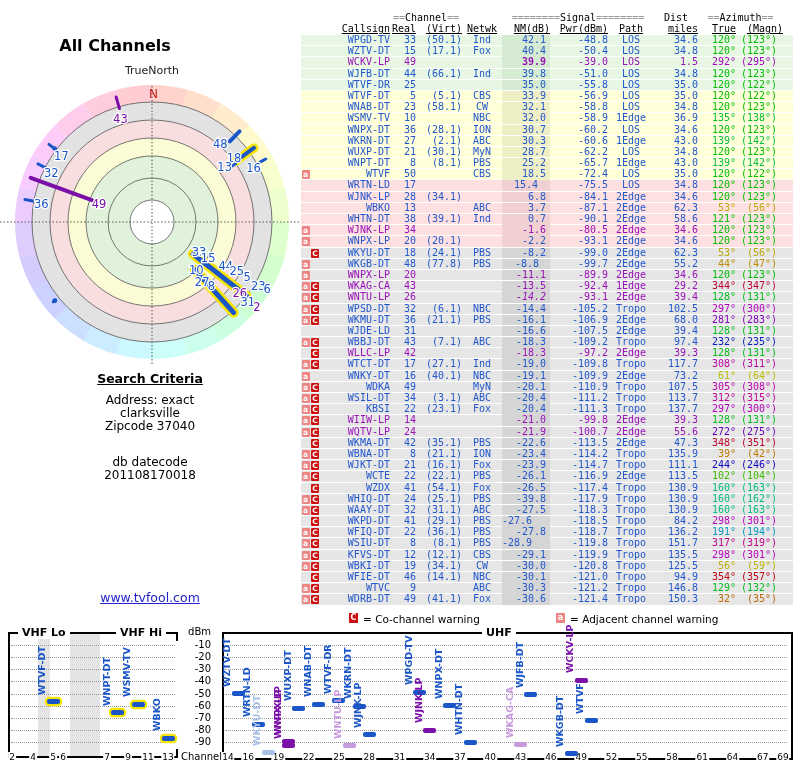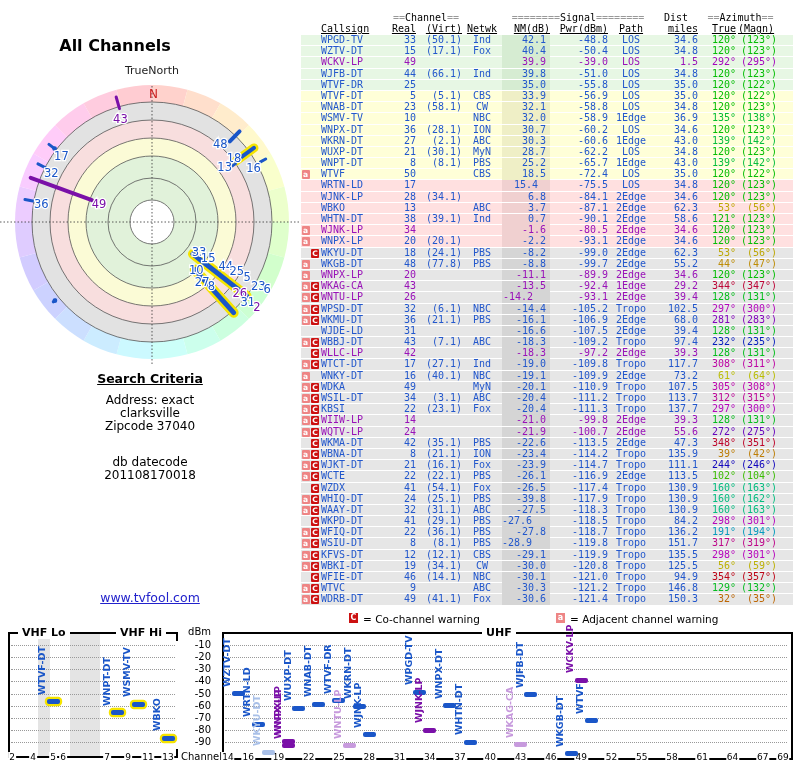--- a/index.html
+++ b/index.html
@@ -18,21 +18,21 @@
   #site-link a{color:#2222cc;text-decoration:underline;cursor:pointer;}
   
   #tbl{left:301px;top:13px;width:492px;font-family:"DejaVu Sans Mono",monospace;font-size:10px;line-height:10.5px;color:#000;}
   .trow{display:grid;grid-template-columns:9px 10px 70px 26px 46px 40px 48px 58px 46px 44px 38px 47px;
         height:11.2px;align-items:center;box-sizing:border-box;border-bottom:1px solid #fff;}
   .ghead{border-bottom:none;height:11px;}
   .chead{border-bottom:none;height:11px;}
   .cell{white-space:pre;overflow:visible;}
   .eq{color:#999;}
   .hul{text-decoration:underline;}
-  .cl{text-align:left;padding-left:1px;}
+  .cl{text-align:right;padding-left:1px;}
   .cr{text-align:right;}
   .cc{text-align:center;}
   .tb{color:#2257cc;} .tp{color:#9912b8;}
   .bgg{background:#e7f7e4;} .bgy{background:#ffffd8;} .bgk{background:#ffe0e0;} .bge{background:#e6e6e6;}
   .bgg .nmc{background:#d6ecd2;} .bgy .nmc{background:#efefc6;} .bgk .nmc{background:#f0d0d0;} .bge .nmc{background:#d5d5d5;}
   .bA,.bC{display:inline-block;width:8px;height:9px;font-size:7.5px;font-weight:bold;color:#fff;
           text-align:center;line-height:9px;border-radius:1px;font-family:"DejaVu Sans",sans-serif;}
   .bA{background:#ee8585;} .bC{background:#cc1111;}
   .bandlab{position:absolute;font-size:11px;font-weight:bold;color:#000;background:#fff;padding:0 4px;white-space:nowrap;}
   .dbmlab{position:absolute;width:27px;text-align:right;font-size:10px;color:#000;}
@@ -198,21 +198,21 @@
           <div class="cell cr" style="color: rgb(5, 189, 5);">120°</div>
           <div class="cell cr" style="color: rgb(5, 189, 5); padding-right: 6px;">(123°)</div>
         </div>
         <div class="trow bgg">
           <div class="cell cc"></div>
           <div class="cell cc"></div>
           <div class="cell cl tp">WCKV-LP</div>
           <div class="cell cr tp">49</div>
           <div class="cell cr tp"></div>
           <div class="cell cc tp"></div>
-          <div class="cell cr nmc tp" style="padding-right: 4px;">39.9</div>
+          <div class="cell cr nmc tp" style="padding-right: 4px; font-weight: bold;">39.9</div>
           <div class="cell cr tp">-39.0</div>
           <div class="cell cc tp">LOS</div>
           <div class="cell cr tp">1.5</div>
           <div class="cell cr" style="color: rgb(164, 5, 189);">292°</div>
           <div class="cell cr" style="color: rgb(164, 5, 189); padding-right: 6px;">(295°)</div>
         </div>
         <div class="trow bgg">
           <div class="cell cc"></div>
           <div class="cell cc"></div>
           <div class="cell cl tb">WJFB-DT</div>
@@ -450,21 +450,21 @@
           <div class="cell cr" style="color: rgb(189, 167, 5);">53°</div>
           <div class="cell cr" style="color: rgb(189, 167, 5); padding-right: 6px;">(56°)</div>
         </div>
         <div class="trow bge">
           <div class="cell cc"><span class="bA">a</span></div>
           <div class="cell cc"></div>
           <div class="cell cl tb">WKGB-DT</div>
           <div class="cell cr tb">48</div>
           <div class="cell cr tb">(77.8)</div>
           <div class="cell cc tb">PBS</div>
-          <div class="cell cr nmc tb" style="padding-right: 4px;">-8.8</div>
+          <div class="cell cr nmc tb" style="padding-right: 11px;">-8.8</div>
           <div class="cell cr tb">-99.7</div>
           <div class="cell cc tb">2Edge</div>
           <div class="cell cr tb">55.2</div>
           <div class="cell cr" style="color: rgb(189, 140, 5);">44°</div>
           <div class="cell cr" style="color: rgb(189, 140, 5); padding-right: 6px;">(47°)</div>
         </div>
         <div class="trow bge">
           <div class="cell cc"><span class="bA">a</span></div>
           <div class="cell cc"></div>
           <div class="cell cl tp">WNPX-LP</div>
@@ -492,21 +492,21 @@
           <div class="cell cr" style="color: rgb(189, 5, 54);">344°</div>
           <div class="cell cr" style="color: rgb(189, 5, 54); padding-right: 6px;">(347°)</div>
         </div>
         <div class="trow bge">
           <div class="cell cc"><span class="bA">a</span></div>
           <div class="cell cc"><span class="bC">C</span></div>
           <div class="cell cl tp">WNTU-LP</div>
           <div class="cell cr tp">26</div>
           <div class="cell cr tp"></div>
           <div class="cell cc tp"></div>
-          <div class="cell cr nmc tp" style="padding-right: 17px;">-14.2</div>
+          <div class="cell cr nmc tp" style="padding-right: 4px; font-style: italic;">-14.2</div>
           <div class="cell cr tp">-93.1</div>
           <div class="cell cc tp">2Edge</div>
           <div class="cell cr tp">39.4</div>
           <div class="cell cr" style="color: rgb(5, 189, 29);">128°</div>
           <div class="cell cr" style="color: rgb(5, 189, 29); padding-right: 6px;">(131°)</div>
         </div>
         <div class="trow bge">
           <div class="cell cc"><span class="bA">a</span></div>
           <div class="cell cc"><span class="bC">C</span></div>
           <div class="cell cl tb">WPSD-DT</div>

